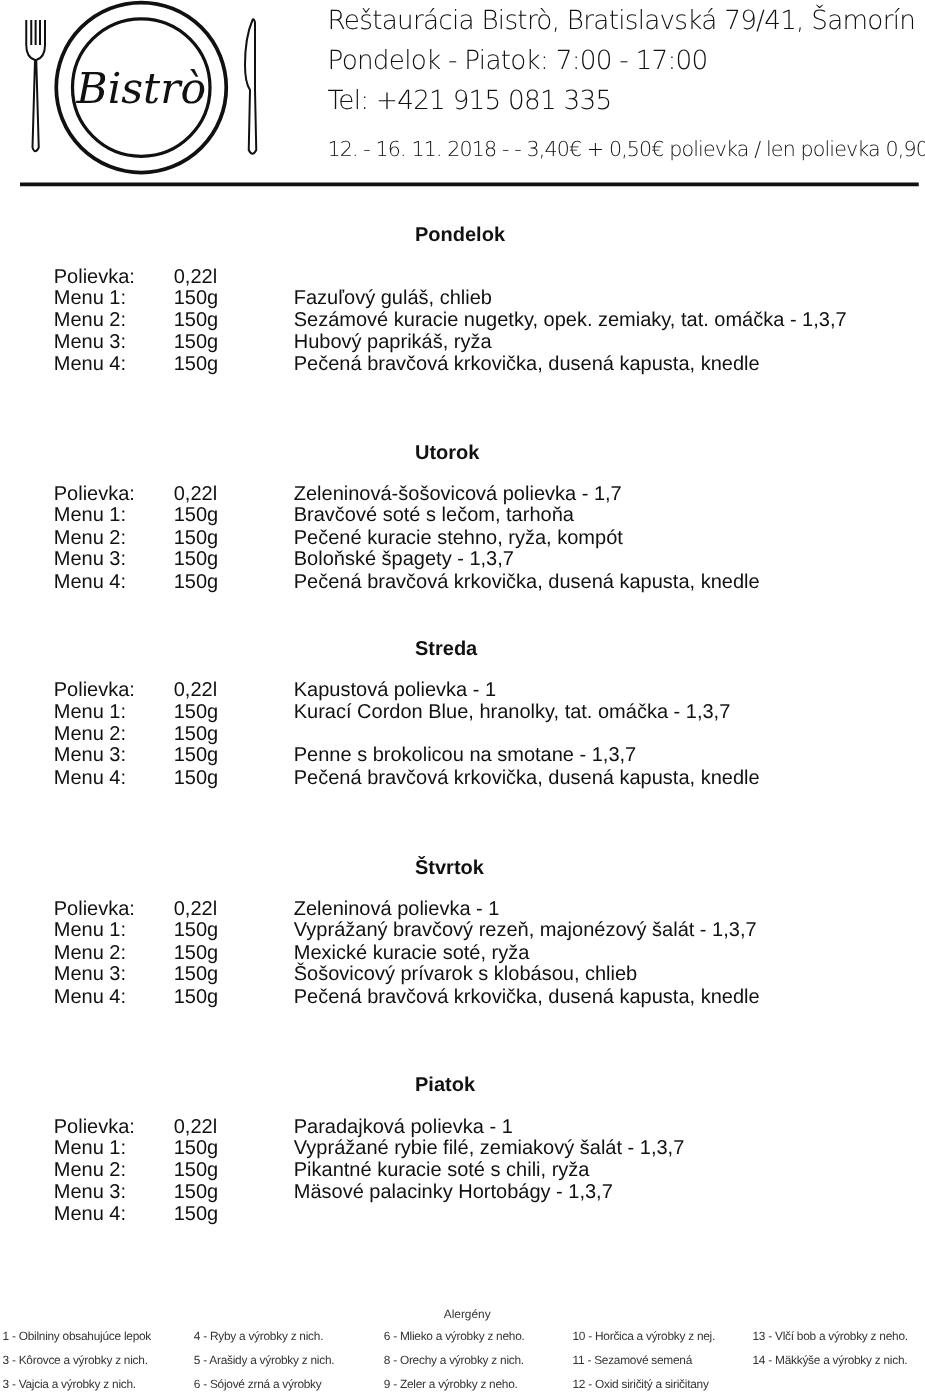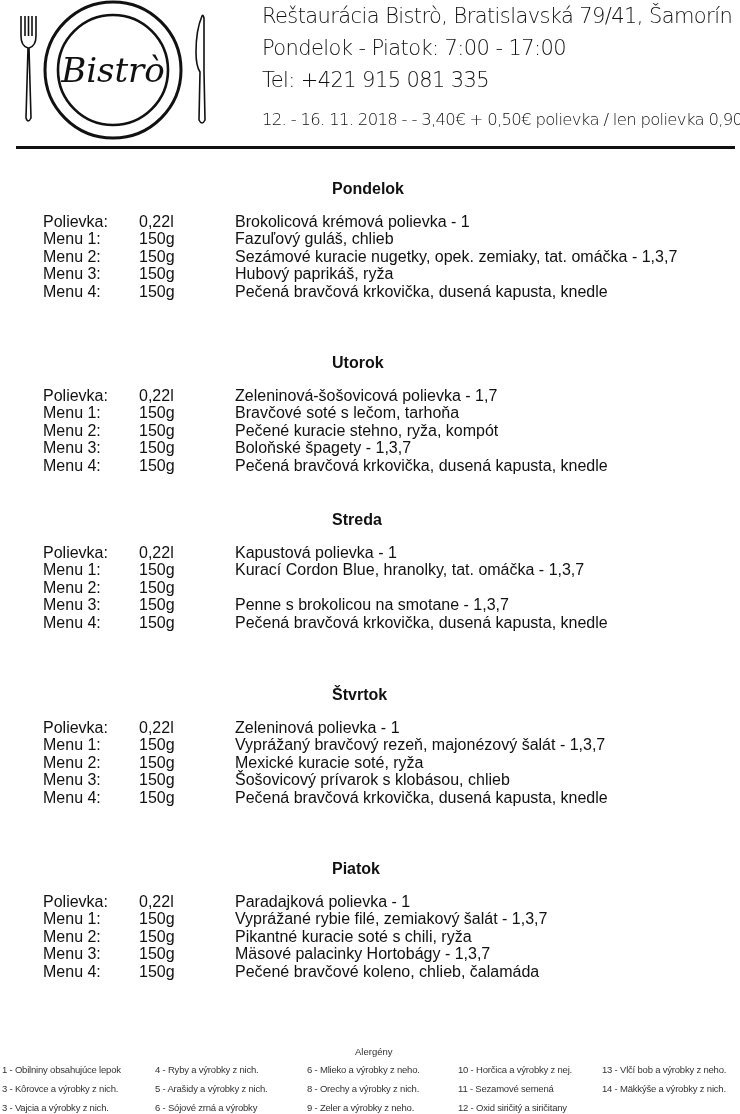--- a/index.html
+++ b/index.html
@@ -48,21 +48,20 @@
 <div class="hdr-line h4">12. - 16. 11. 2018 - - 3,40€ + 0,50€ polievka / len polievka 0,90€</div>
 <div class="rule"></div>
 
 <div id="days">
     <div class="day" style="top: 180px;">
       <div class="day-title">Pondelok</div>
       <div class="rows">
         <div class="row">
           <span class="lbl">Polievka:</span>
           <span class="qty">0,22l</span>
-          <span class="dish">Brokolicová krémová polievka - 1</span>
         </div>
         <div class="row">
           <span class="lbl">Menu 1:</span>
           <span class="qty">150g</span>
           <span class="dish">Fazuľový guláš, chlieb</span>
         </div>
         <div class="row">
           <span class="lbl">Menu 2:</span>
           <span class="qty">150g</span>
           <span class="dish">Sezámové kuracie nugetky, opek. zemiaky, tat. omáčka - 1,3,7</span>
@@ -187,21 +186,20 @@
           <span class="dish">Pikantné kuracie soté s chili, ryža</span>
         </div>
         <div class="row">
           <span class="lbl">Menu 3:</span>
           <span class="qty">150g</span>
           <span class="dish">Mäsové palacinky Hortobágy - 1,3,7</span>
         </div>
         <div class="row">
           <span class="lbl">Menu 4:</span>
           <span class="qty">150g</span>
-          <span class="dish">Pečené bravčové koleno, chlieb, čalamáda</span>
         </div>
       </div>
     </div>
   </div>
 
 <div class="allergen-title">Alergény</div>
 <div id="allergens">
     <div class="allergen" style="left: 2px; top: 1064px;">1 - Obilniny obsahujúce lepok</div>
     <div class="allergen" style="left: 2px; top: 1083px;">3 - Kôrovce a výrobky z nich.</div>
     <div class="allergen" style="left: 2px; top: 1102px;">3 - Vajcia a výrobky z nich.</div>

